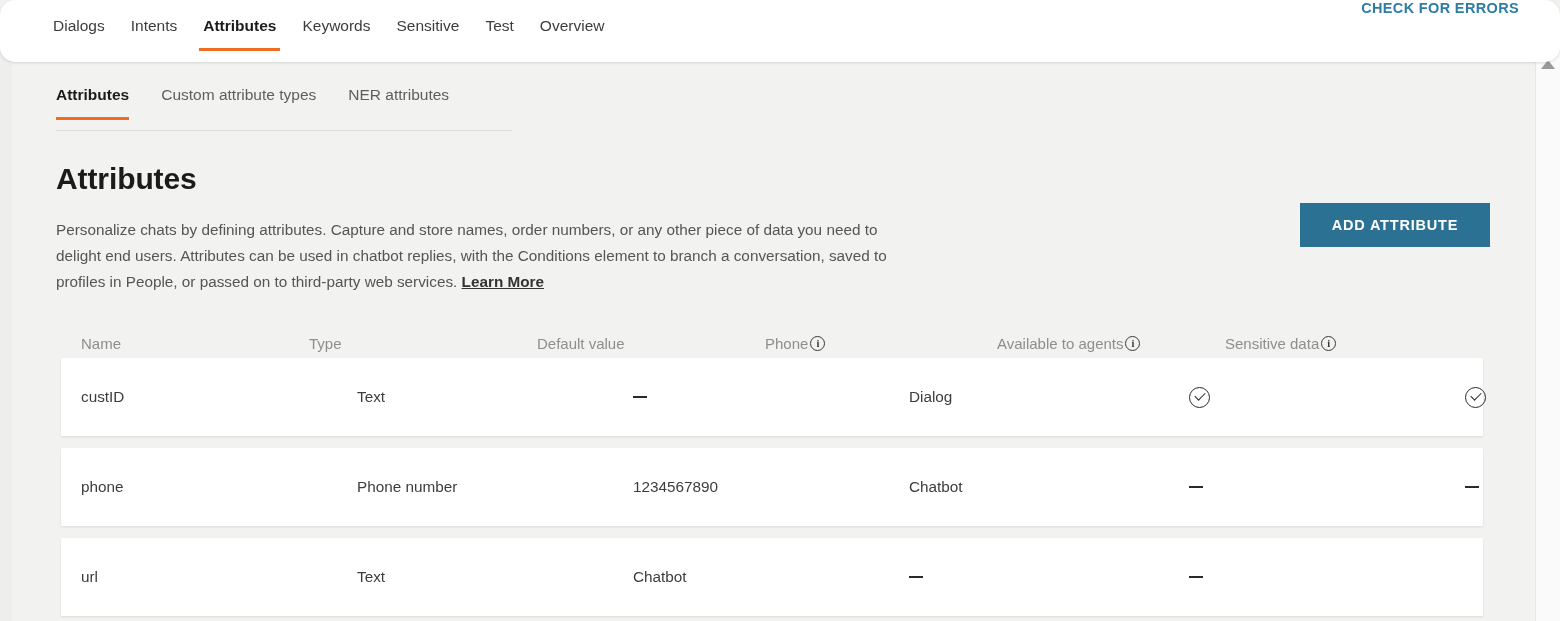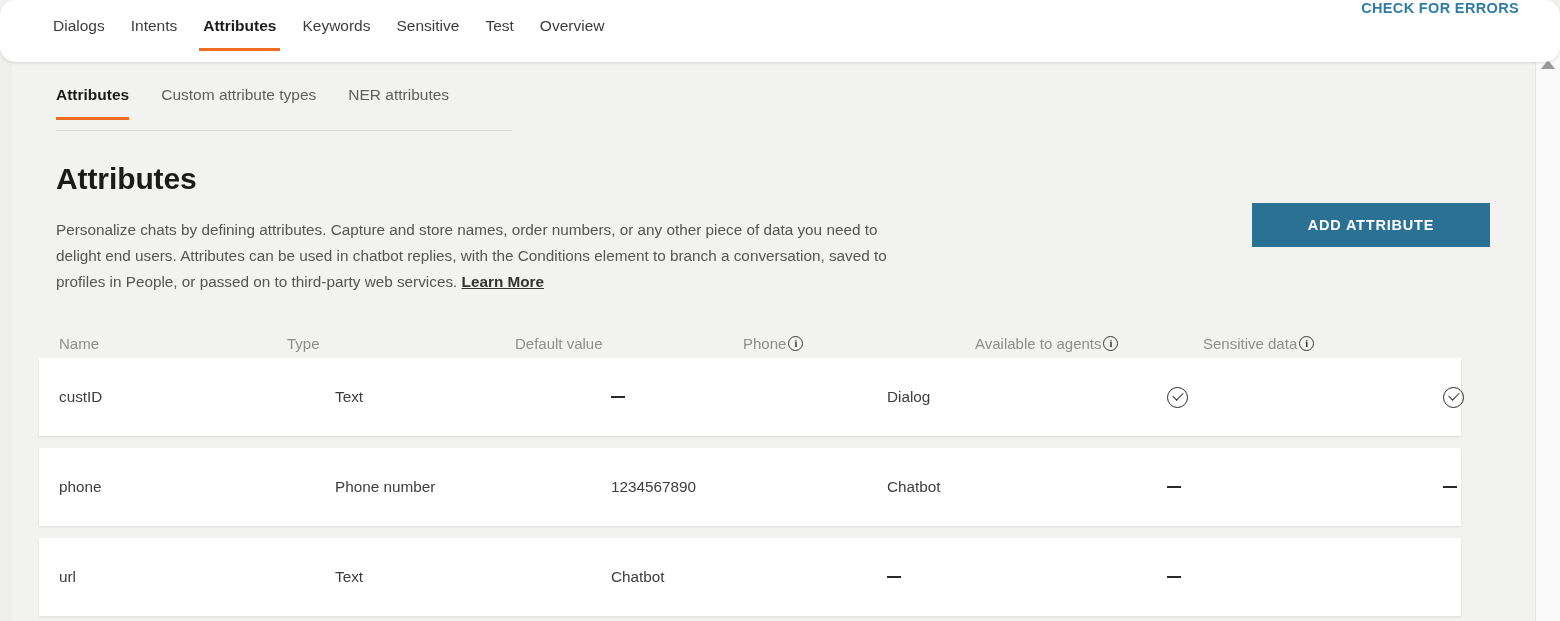--- a/index.html
+++ b/index.html
@@ -96,32 +96,32 @@
   }
   .learn-more {
     color: #333333;
     text-decoration: underline;
     font-weight: bold;
     cursor: pointer;
   }
   .add-btn {
     position: absolute;
     right: 0; top: 41px;
-    width: 238px; height: 44px;
+    width: 190px; height: 44px;
     background: #2b7194;
     color: #ffffff;
     border: none;
     font-family: "Liberation Sans", sans-serif;
     font-size: 14.5px; font-weight: bold;
     letter-spacing: 0.8px;
     cursor: pointer;
   }
 
   
-  .table { margin: 33px 0 0 27px; width: 1422px; }
+  .table { margin: 33px 0 0 49px; width: 1422px; }
   .row-grid {
     display: grid;
     grid-template-columns: 228px 228px 228px 232px 228px 228px 50px;
     align-items: center;
   }
   .thead {
     padding: 0 20px;
     height: 30px;
     font-size: 15px;
     color: #8e8e8e;

